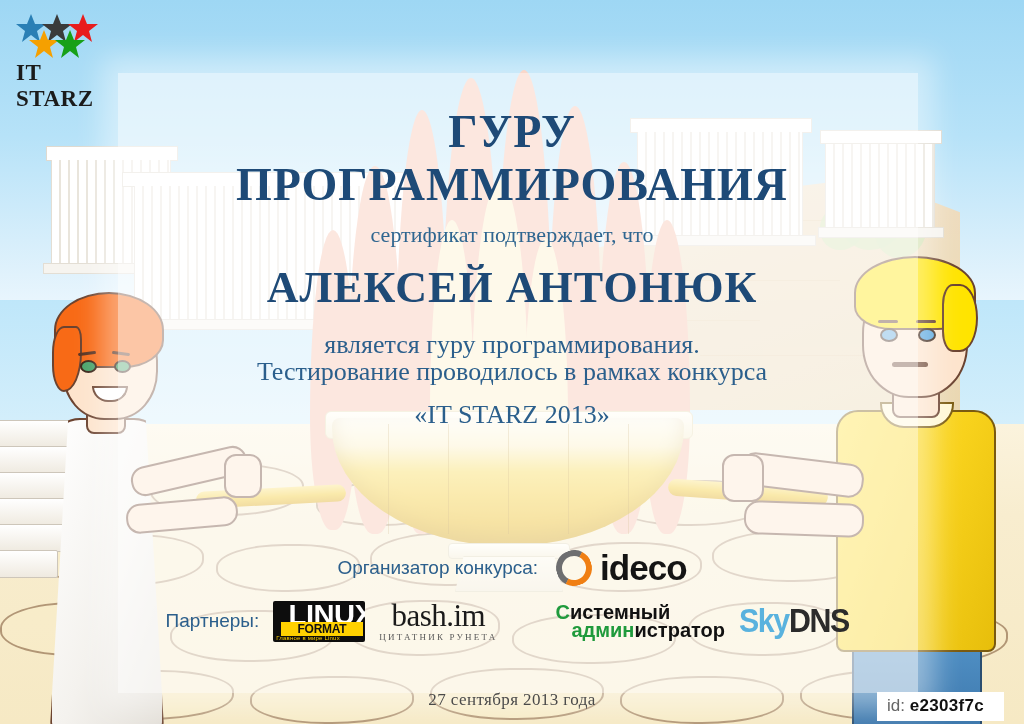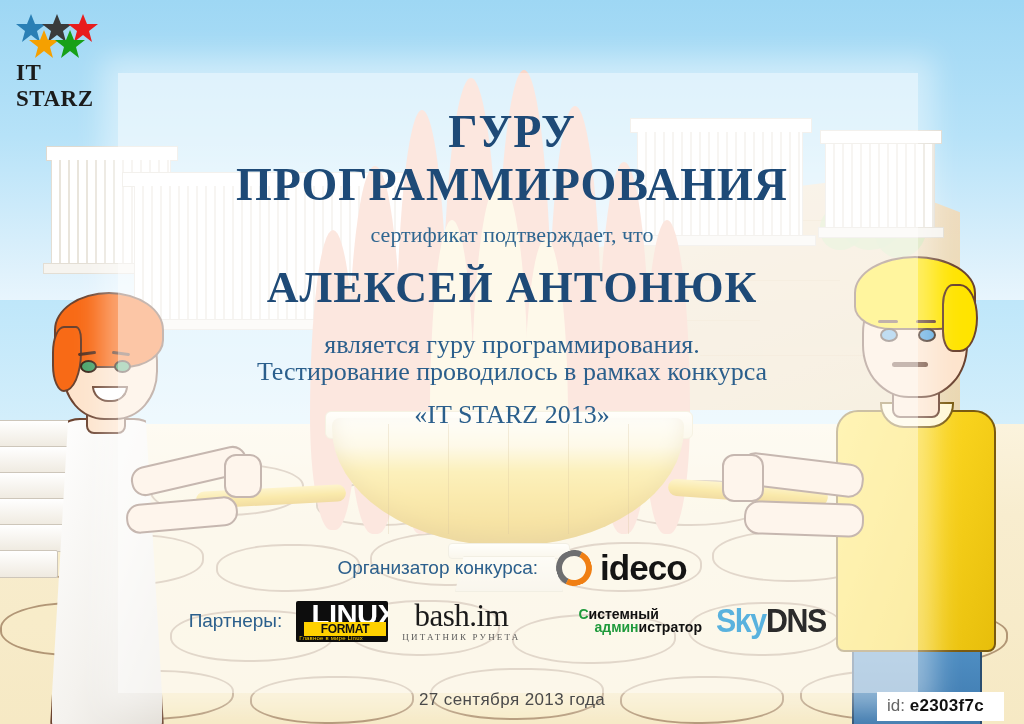--- a/index.html
+++ b/index.html
@@ -90,21 +90,21 @@
 
   .org-row{position:absolute;left:0;top:548px;width:100%;z-index:30;
      display:flex;align-items:center;justify-content:center;gap:18px;}
   .org-label{font-family:"Liberation Sans",sans-serif;font-size:19px;color:#2b5f8c;}
 
   .partners-row{position:absolute;left:0;top:600px;width:100%;z-index:30;
      display:flex;align-items:center;justify-content:center;gap:14px;}
   .partners-label{font-family:"Liberation Sans",sans-serif;font-size:19px;color:#2b5f8c;}
 
   .date{position:absolute;left:0;top:690px;width:100%;text-align:center;z-index:30;
-     font-family:Liberation Sans, sans-serif;font-size:17px;color:#4a4a4a;letter-spacing:.4px;}
+     font-family:Liberation Serif, serif;font-size:17px;color:#4a4a4a;letter-spacing:.4px;}
 
   .idbox{position:absolute;right:20px;top:692px;z-index:45;background:#ffffff;
      padding:4px 20px 5px 10px;font-family:"Liberation Sans",sans-serif;font-size:17px;}
   .idbox .k{color:#666;}
   .idbox .v{color:#111;font-weight:bold;letter-spacing:.3px;}
 
   
   .ideco{display:flex;align-items:center;gap:8px;}
   .ideco .mark{position:relative;width:36px;height:36px;}
   .ideco .mark i{position:absolute;inset:0;border-radius:50%;border:6px solid transparent;}
@@ -121,21 +121,21 @@
   .lf .fmt{position:absolute;right:2px;bottom:6px;background:#ffd100;color:#111;
      font-family:"Liberation Sans",sans-serif;font-weight:bold;font-size:12px;
      padding:0 17px;letter-spacing:-.3px;}
   .lf .tag{position:absolute;left:3px;bottom:1px;color:#ffd100;font-size:6px;
      font-family:"Liberation Sans",sans-serif;letter-spacing:.2px;}
 
   .bash{display:flex;flex-direction:column;align-items:center;line-height:1;}
   .bash .b1{font-family:"Liberation Serif",serif;font-size:31px;color:#1a1a1a;letter-spacing:-.5px;}
   .bash .b2{font-family:"Liberation Serif",serif;font-size:9px;color:#585858;letter-spacing:2.2px;margin-top:2px;}
 
-  .sysadm{line-height:.92;font-family:"Liberation Sans",sans-serif;font-weight:bold;font-size:14px;margin-left:44px;}
+  .sysadm{line-height:.92;font-family:"Liberation Sans",sans-serif;font-weight:bold;font-size:20px;margin-left:44px;}
   .sysadm .r1{display:block;}
   .sysadm .r2{display:block;padding-left:16px;}
   .sysadm .gr{color:#1f9a3c;}
   .sysadm .bk{color:#111;}
 
   .skydns{font-family:"Liberation Sans",sans-serif;font-weight:bold;font-size:33px;
      letter-spacing:-1.5px;transform:scaleX(.92);transform-origin:left;}
   .skydns .s{color:#59b2de;}
   .skydns .d{color:#2b2b2b;}
 </style>

